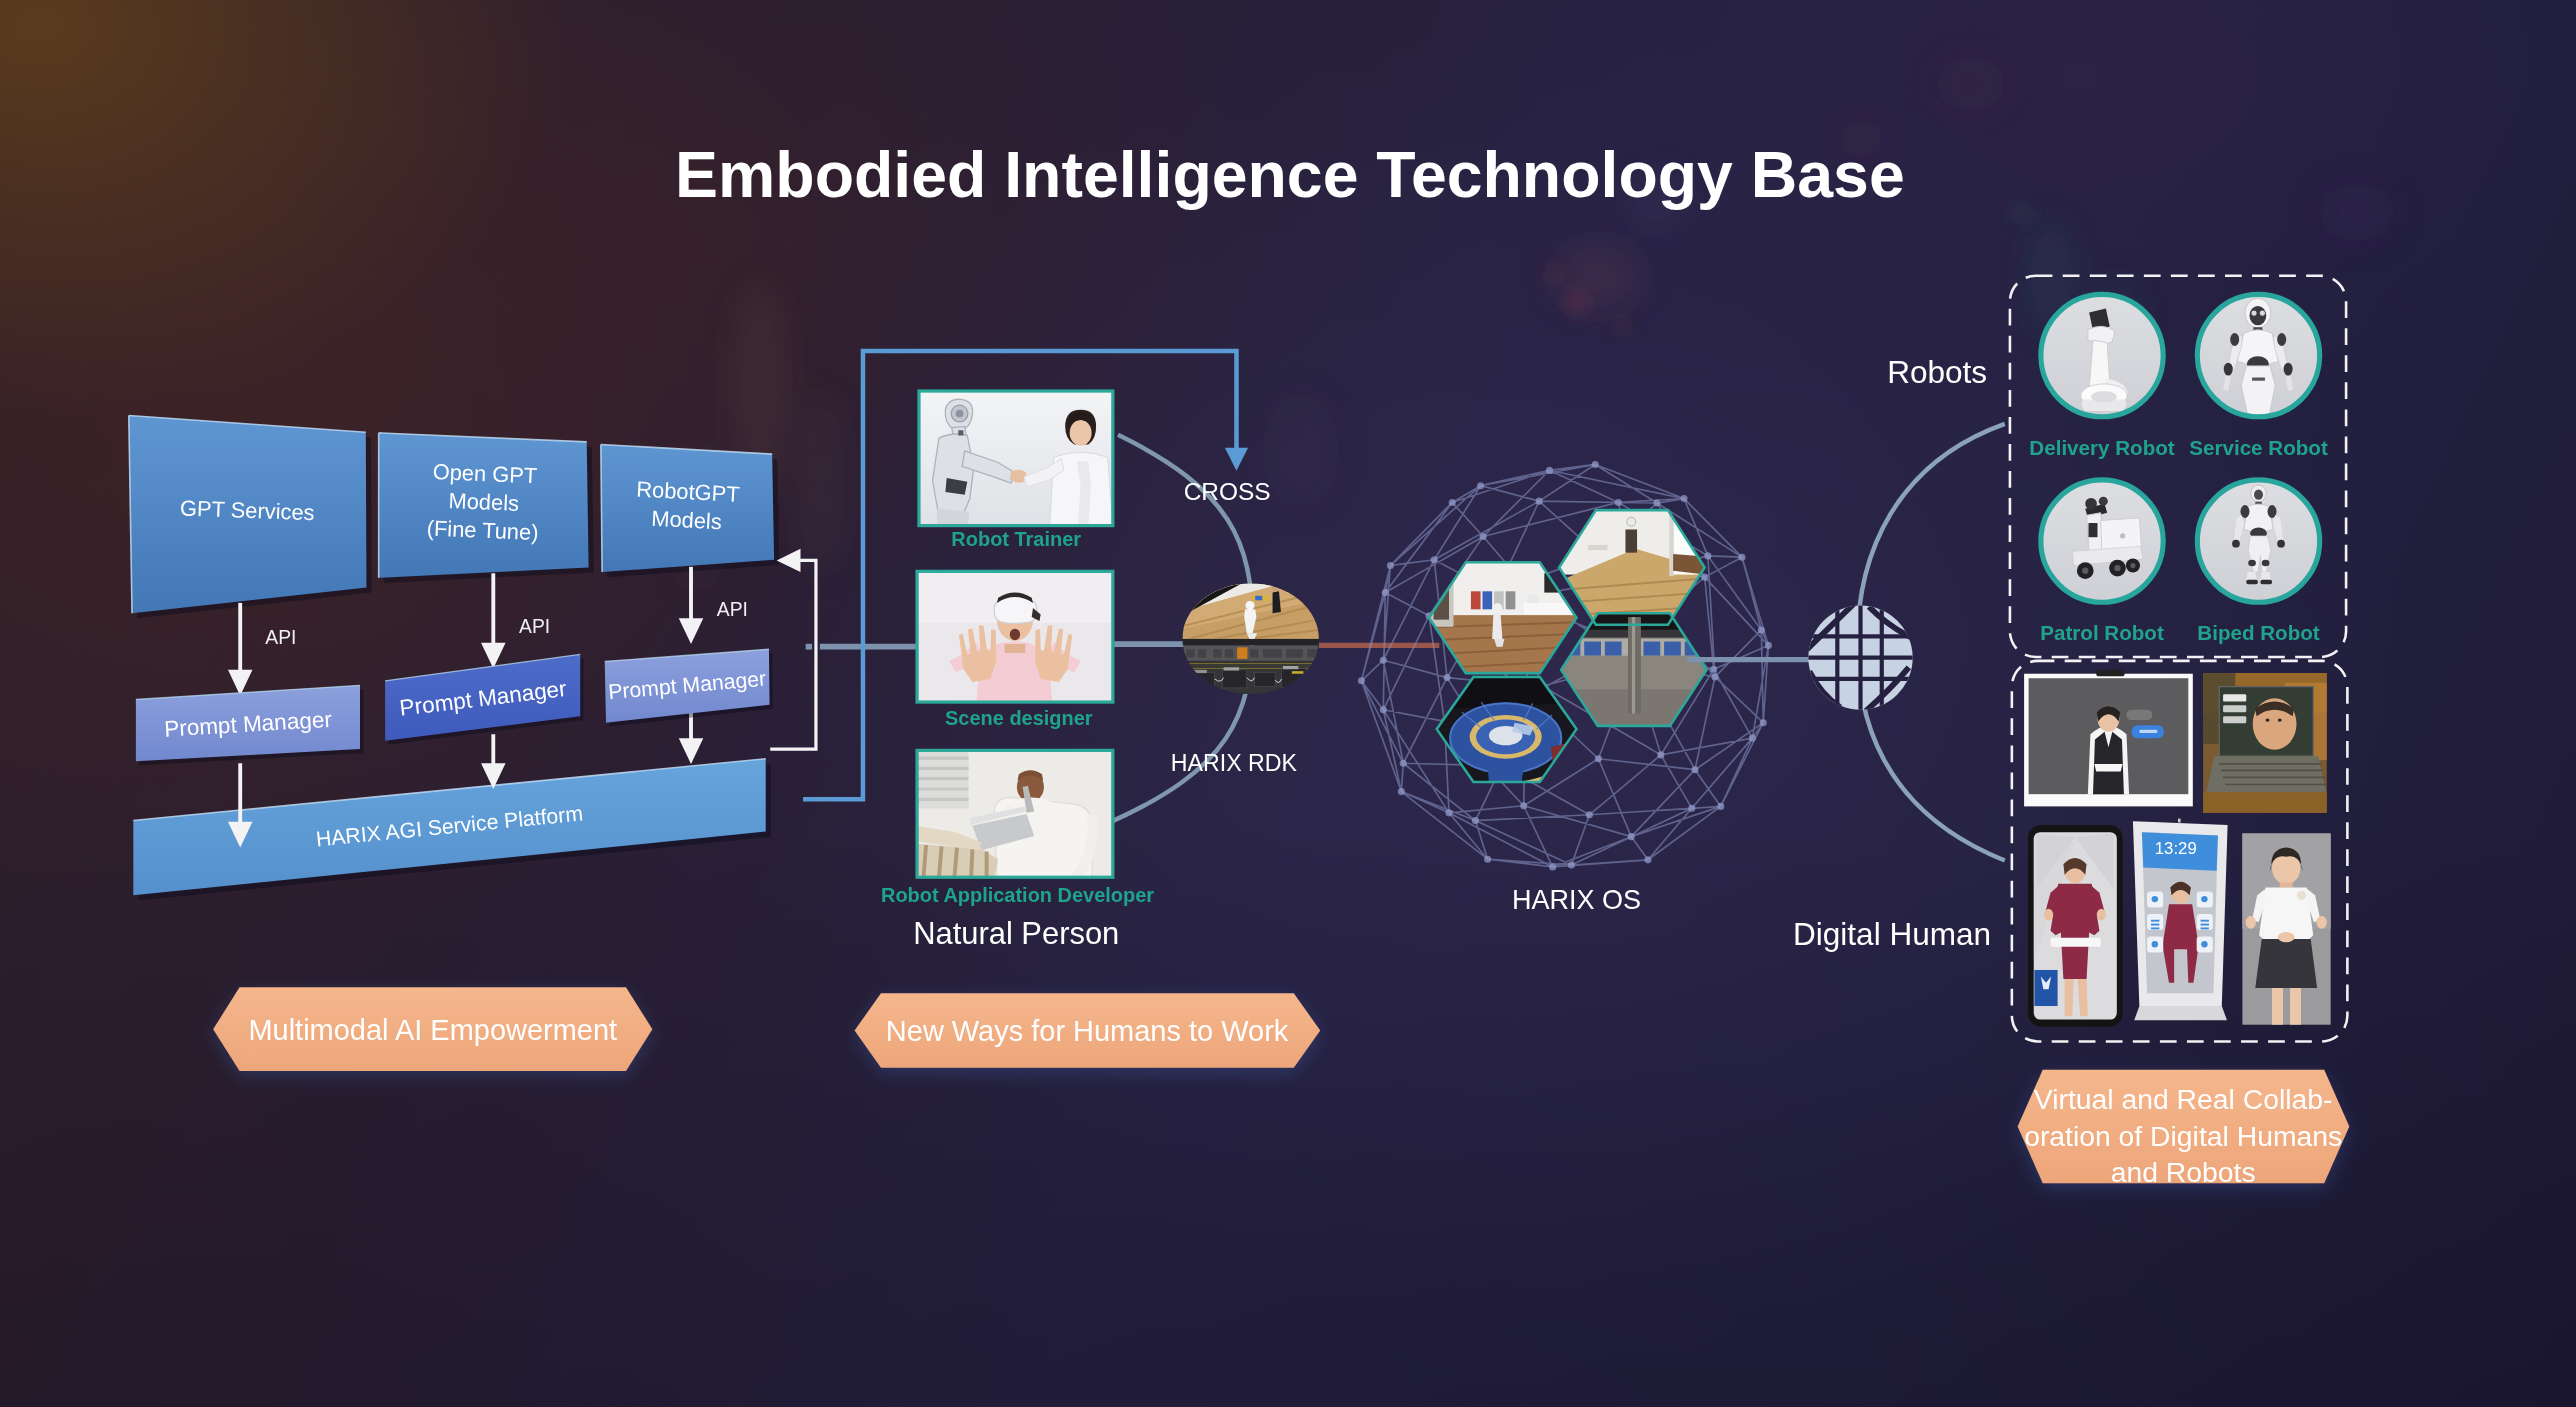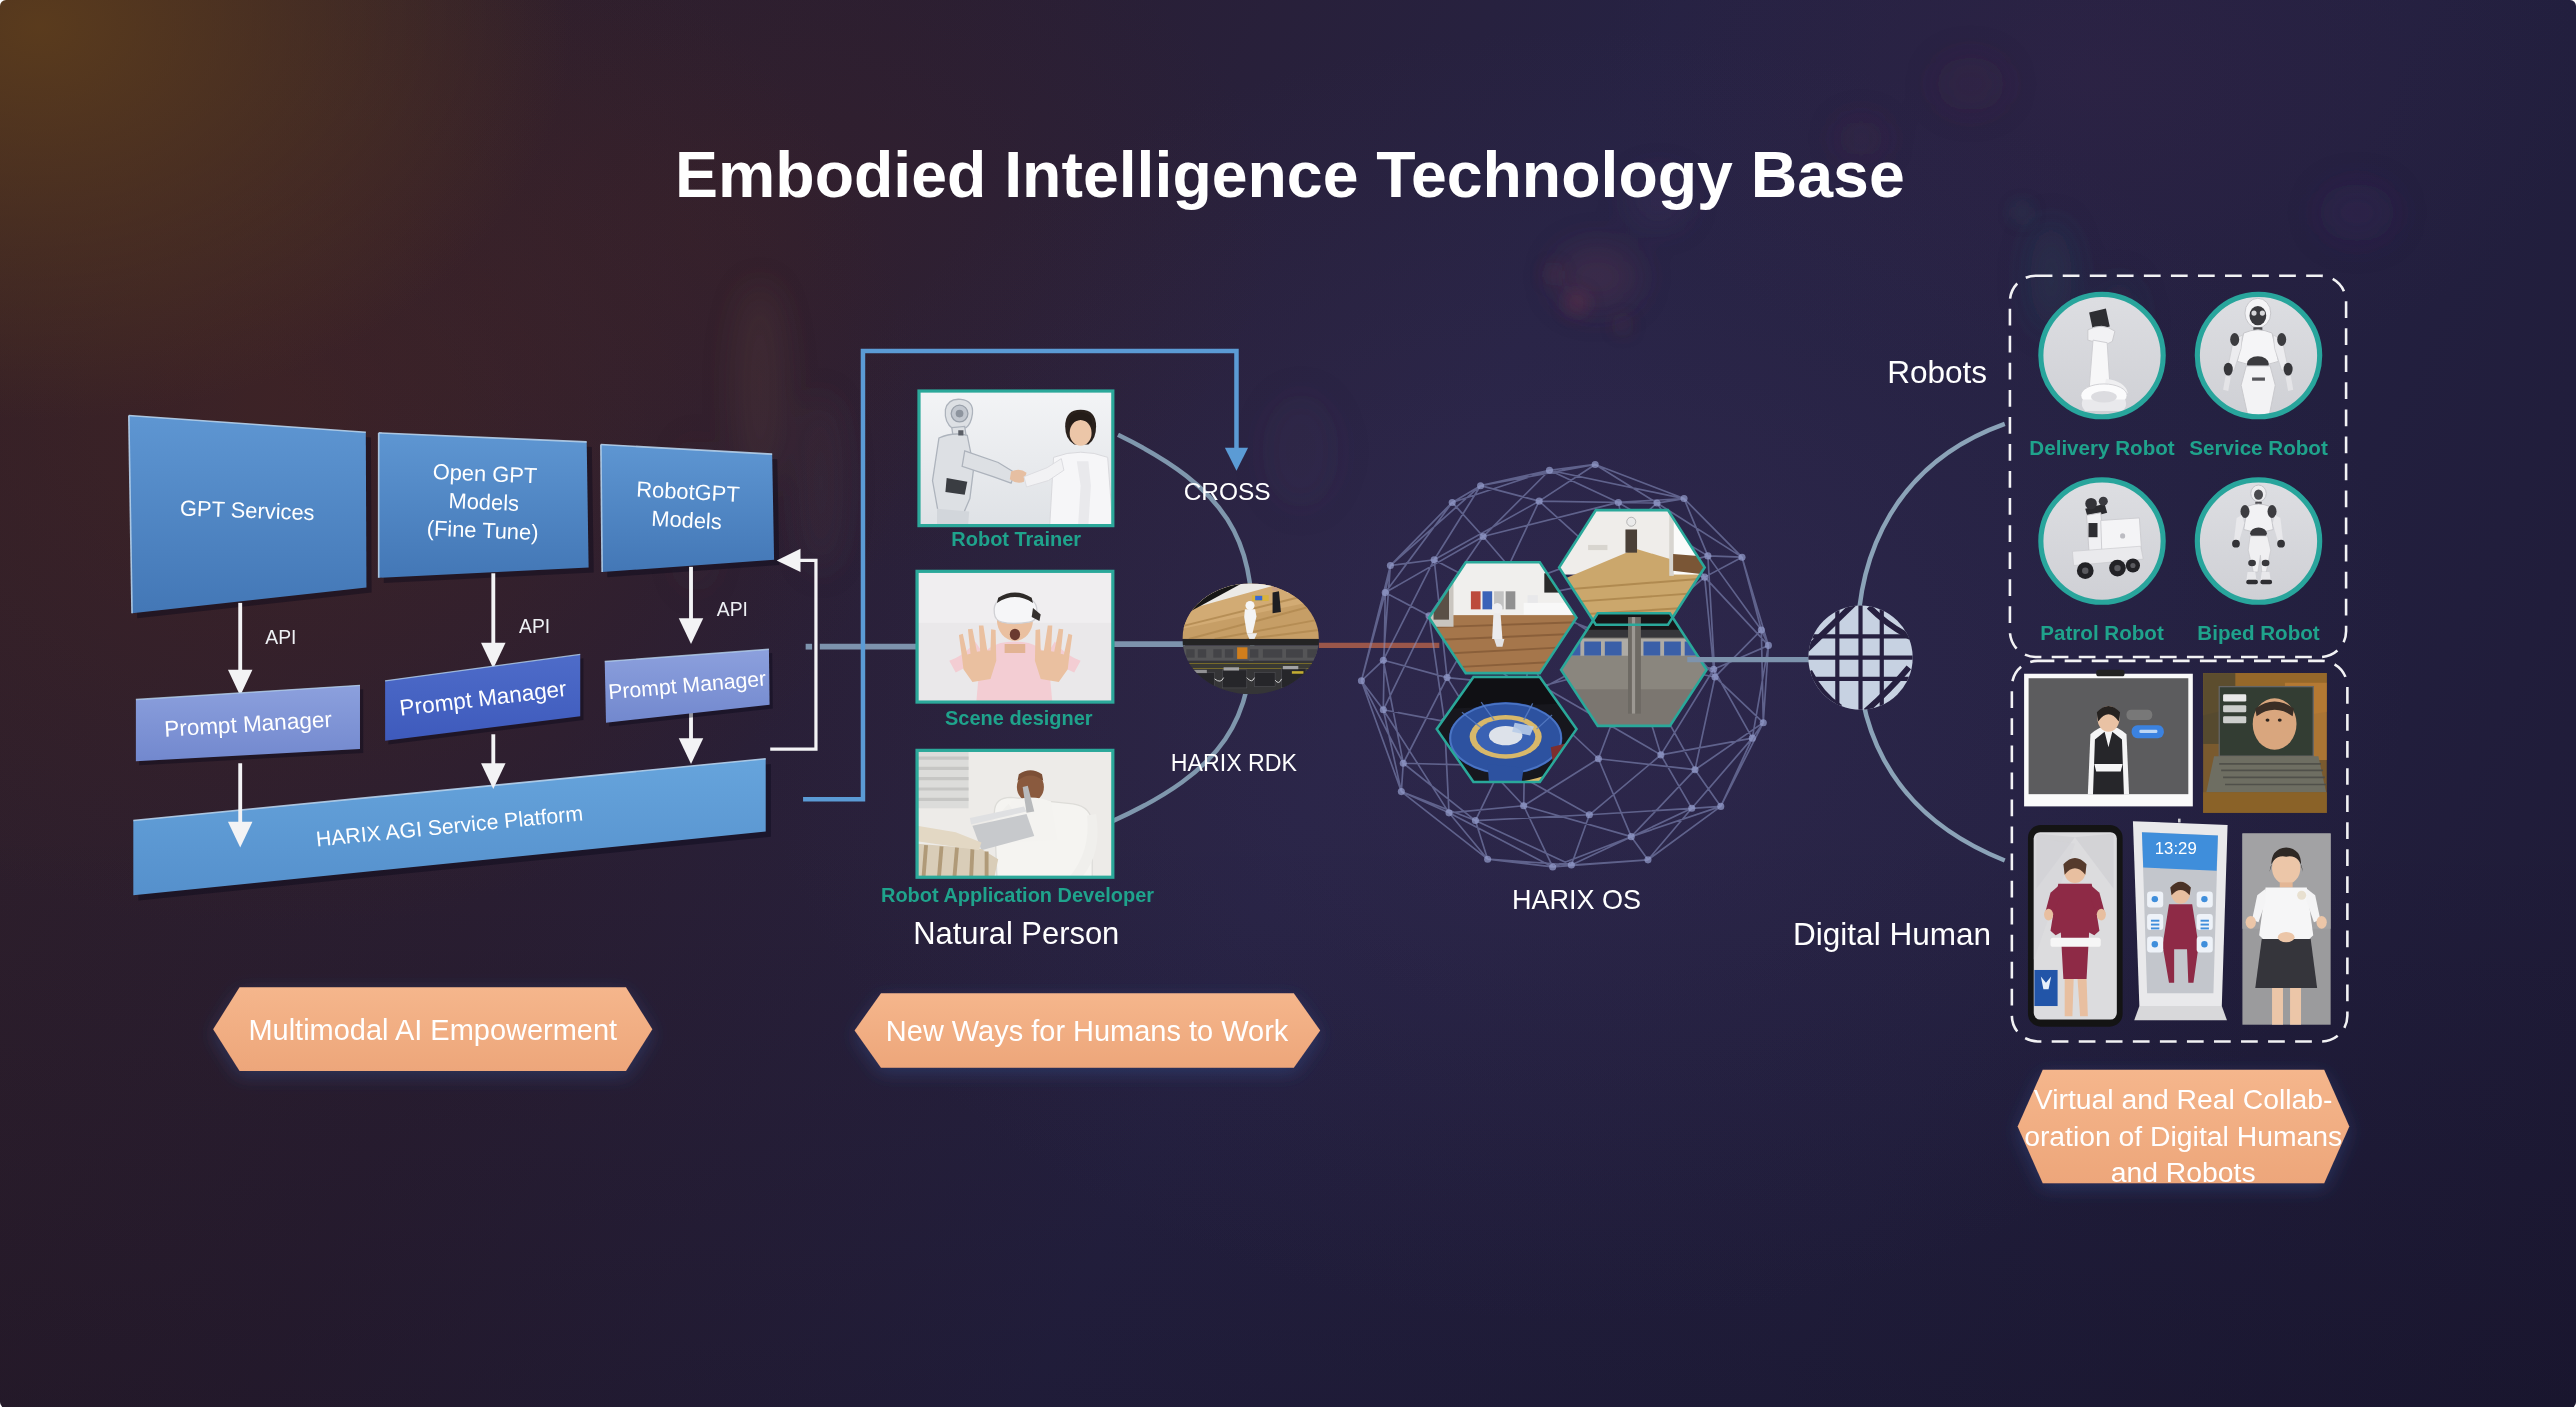--- a/index.html
+++ b/index.html
@@ -6,21 +6,20 @@
 body{width:2576px;height:1408px;overflow:hidden;font-family:"Liberation Sans",sans-serif;}
 #stage{position:relative;width:2576px;height:1408px;
 background:
 radial-gradient(741px 547px at 39px 26px, rgba(94,62,28,0.9), rgba(94,62,28,0) 72%),
 radial-gradient(902px 741px at 270px 399px, rgba(82,40,30,0.42), rgba(82,40,30,0) 72%),
 radial-gradient(773px 515px at 741px 225px, rgba(70,36,34,0.28), rgba(70,36,34,0) 70%),
 radial-gradient(1159px 902px at 1578px 676px, rgba(70,58,105,0.26), rgba(70,58,105,0) 72%),
 radial-gradient(708px 451px at 2093px 77px, rgba(66,40,78,0.24), rgba(66,40,78,0) 70%),
 linear-gradient(rgba(8,6,18,0) 58%, rgba(8,6,18,0.22) 100%),
 linear-gradient(115deg,#301f27 0%, #2a1e32 28%, #262243 52%, #232040 75%, #1e1a36 100%);
-border-radius: 6px;
 }
 svg{position:absolute;left:0;top:0;}
 </style>
 </head>
 <body>
 <div id="stage">
 <svg width="2576" height="1408" viewBox="0 0 4000 2186" font-family="Liberation Sans, sans-serif">
 <defs>
         <filter id="blur30" x="-80%" y="-80%" width="260%" height="260%">
           <feGaussianBlur stdDeviation="26"></feGaussianBlur>

